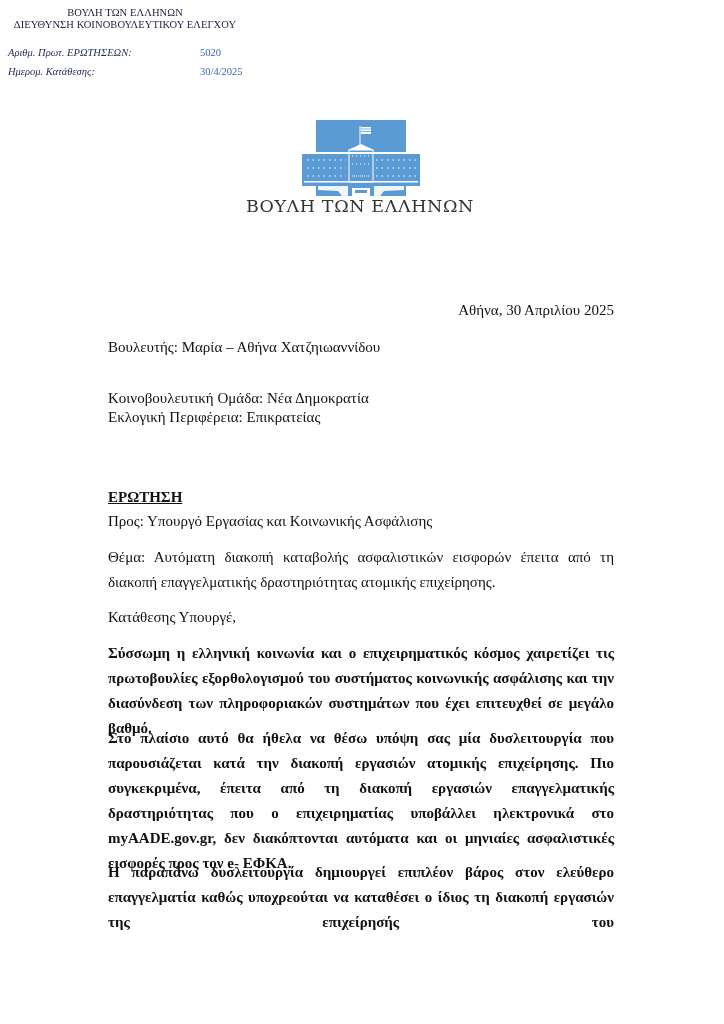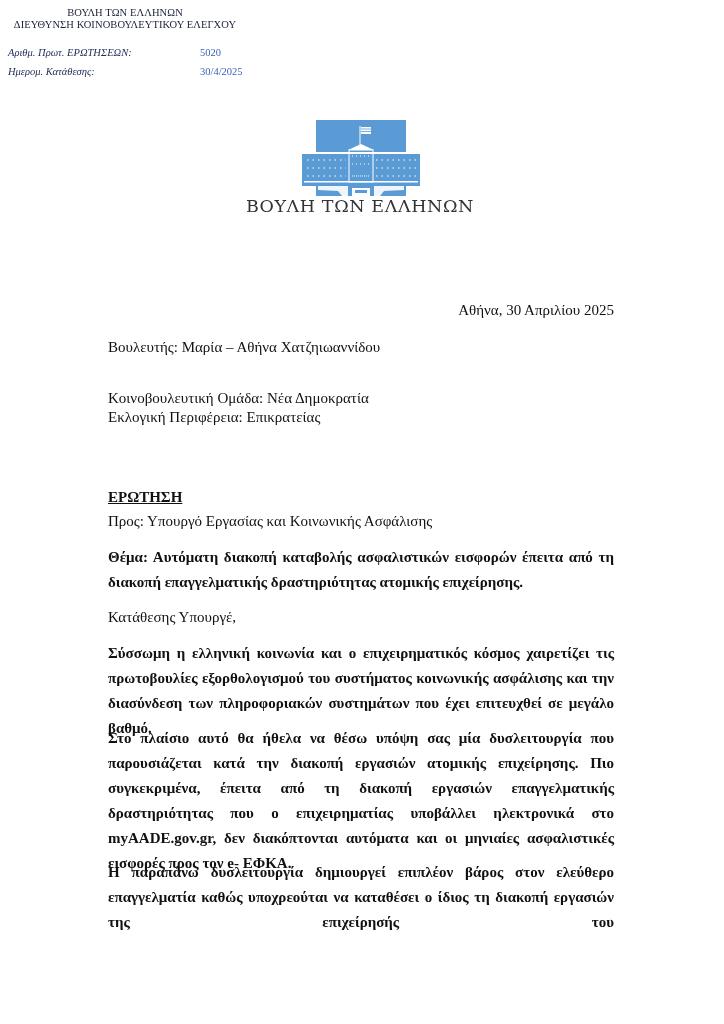--- a/index.html
+++ b/index.html
@@ -13,21 +13,21 @@
   .logo { position: absolute; left: 302px; top: 120px; width: 118px; height: 76px; }
   .logo-caption { position: absolute; left: 240px; top: 196px; width: 240px; text-align: center;
                   font-size: 17.5px; letter-spacing: 0.6px; color: #333;
                   font-family: "DejaVu Serif", serif; font-weight: 300; }
   .line { position: absolute; font-size: 15px; white-space: nowrap; }
   .date-line { right: 110px; top: 302px; }
   .para { position: absolute; left: 108px; width: 506px; font-size: 15px; line-height: 25px;
           text-align: justify; text-align-last: left; font-weight: bold; }
   .title { position: absolute; left: 108px; width: 506px; top: 477px; text-align: left;
            font-size: 15px; font-weight: bold; text-decoration: underline; margin-top: 12px; }
-  .subject { font-weight: bold; }
+  .subject { font-weight: normal; }
 </style>
 </head>
 <body>
 
 <div class="hdr-org" style="top:7px">ΒΟΥΛΗ ΤΩΝ ΕΛΛΗΝΩΝ</div>
 <div class="hdr-org" style="top:19px">ΔΙΕΥΘΥΝΣΗ ΚΟΙΝΟΒΟΥΛΕΥΤΙΚΟΥ ΕΛΕΓΧΟΥ</div>
 
 <div class="meta-row" style="top:47px">
   <span class="meta-label">Αριθμ. Πρωτ. ΕΡΩΤΗΣΕΩΝ:</span>
   <span class="meta-value">5020</span>

